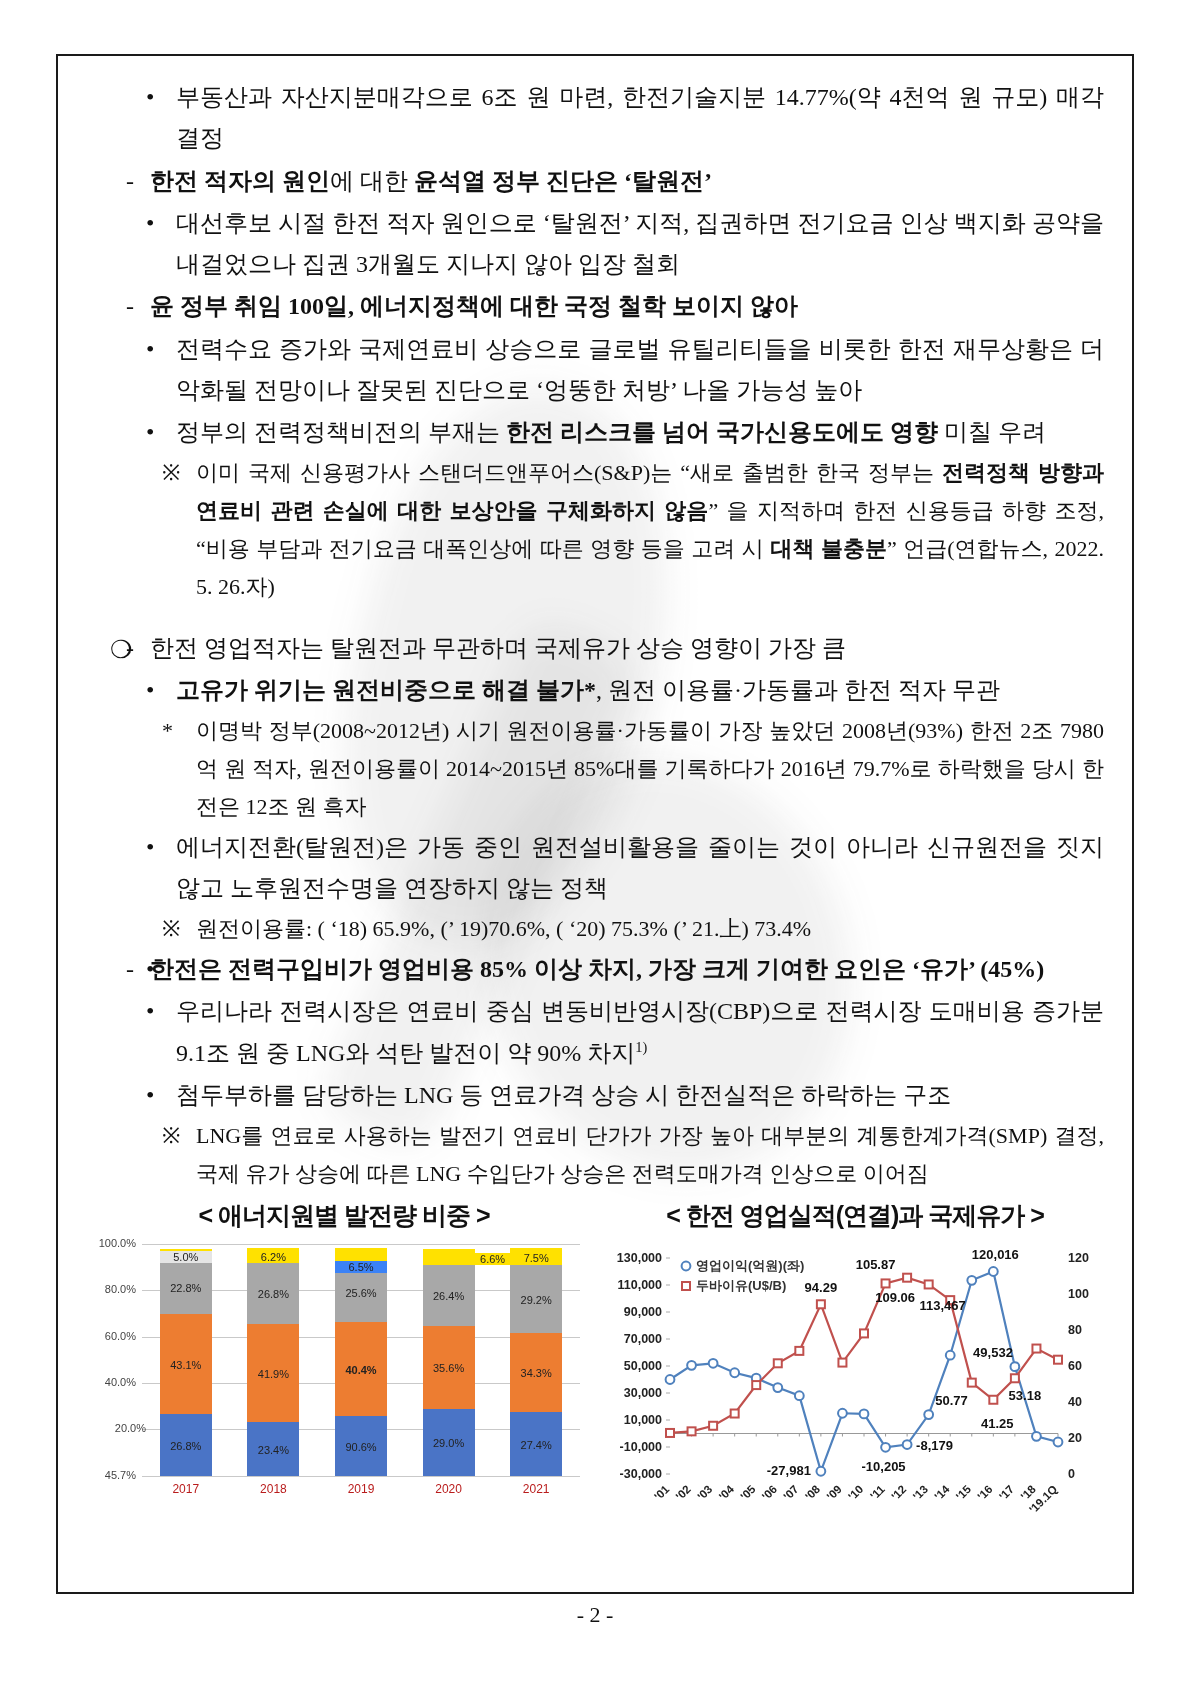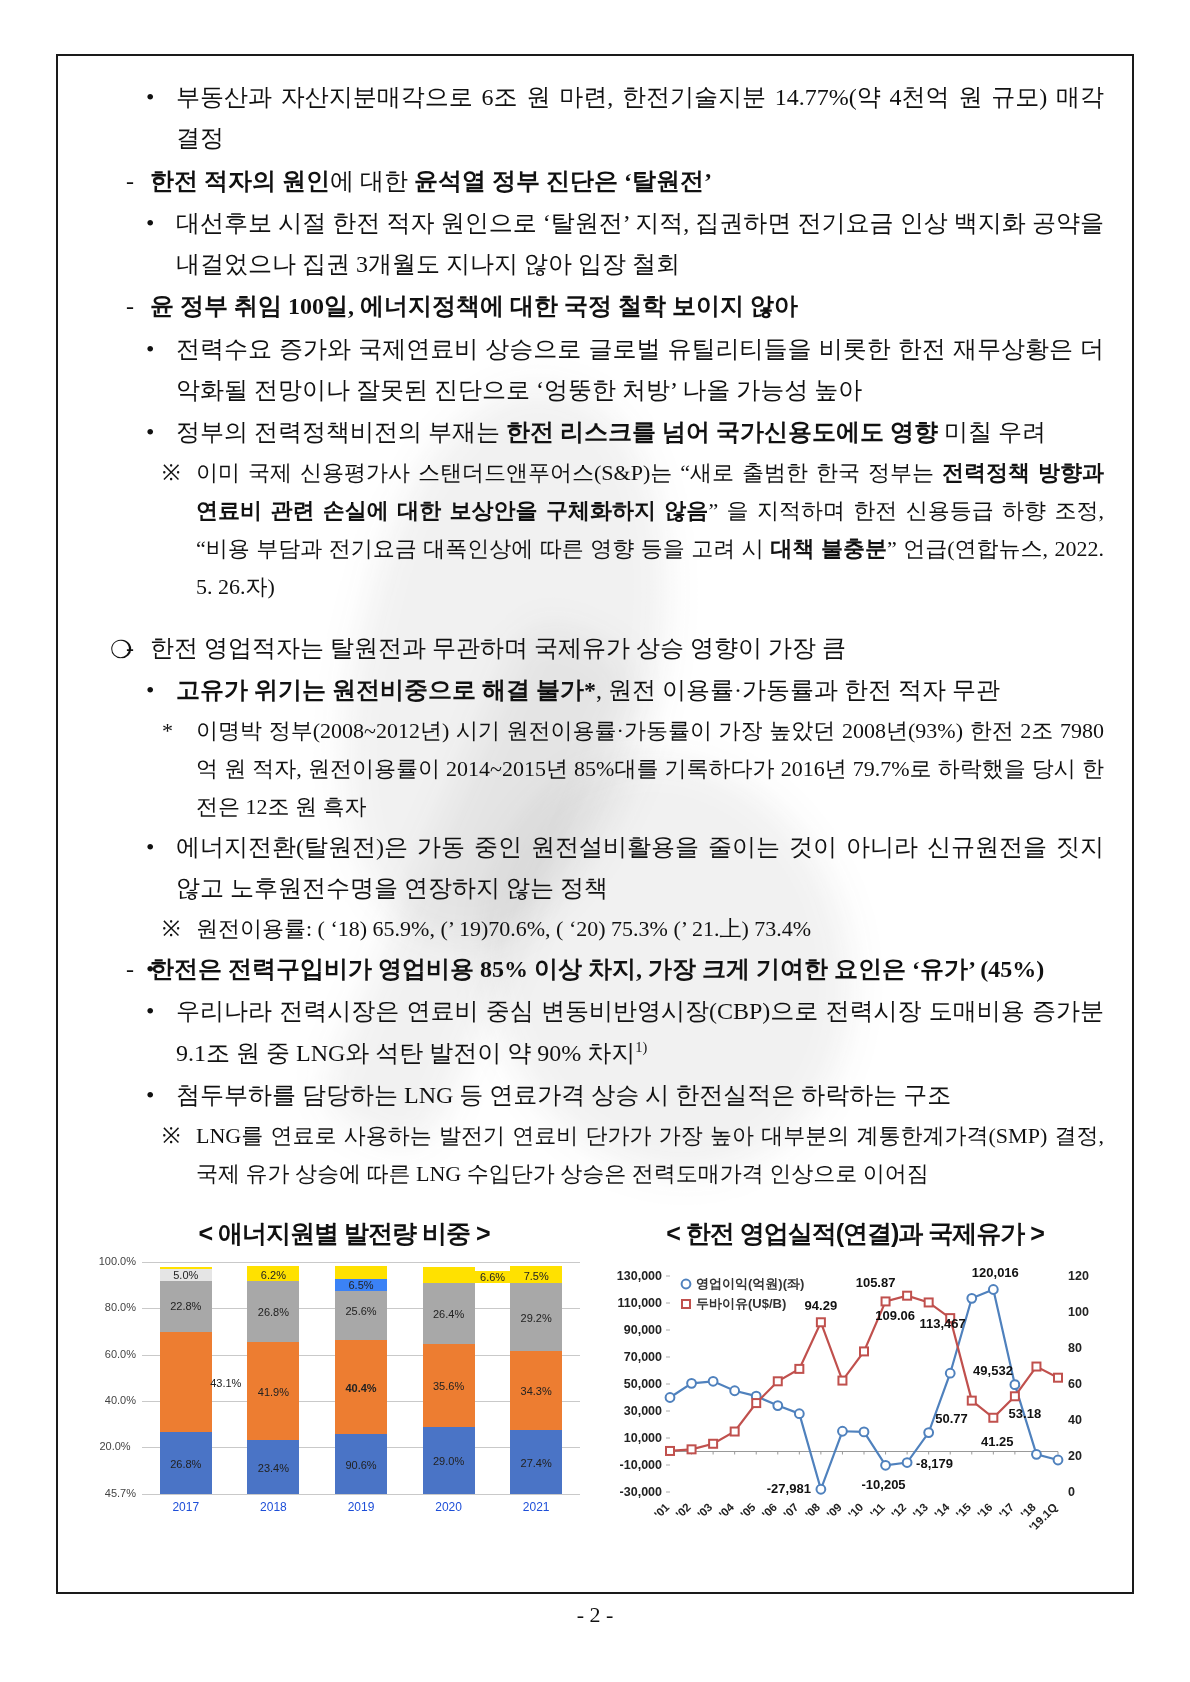--- a/index.html
+++ b/index.html
@@ -23,35 +23,35 @@
   .para .marker{position:absolute;}
   .para.lvl0{padding-left:60px;} .para.lvl0 .marker{left:24px;}
   .para.lvl1{padding-left:64px;} .para.lvl1 .marker{left:40px;}
   .para.lvl2{padding-left:90px;} .para.lvl2 .marker{left:60px;}
   .para.lvl3{padding-left:110px;font-size:22px;line-height:1.72;} .para.lvl3 .marker{left:76px;}
   .para .b{font-weight:bold;}
   .para.heading{font-size:25px;font-weight:bold;margin-top:22px;margin-bottom:6px;
     font-family:"Liberation Sans","DejaVu Sans",sans-serif;letter-spacing:-0.5px;}
   .para sup{font-size:0.6em;}
   
-  .charts-row{display:flex;z-index:1;position:relative;margin-top:24px;}
+  .charts-row{display:flex;z-index:1;position:relative;margin-top:6px;}
   .chart-col{position:relative;}
   .chart-col.left{width:520px;}
   .chart-col.right{width:498px;margin-left:4px;}
   .chart-title{text-align:center;font-weight:bold;font-size:25px;letter-spacing:-1px;
     font-family:"Liberation Sans","DejaVu Sans",sans-serif;margin-bottom:8px;}
   
   .barchart{position:relative;width:500px;height:286px;
     font-family:"Liberation Sans","DejaVu Sans",sans-serif;}
   .bc-grid{position:absolute;height:1px;background:#c9c9c9;left:56px;right:6px;}
   .bc-ylab{position:absolute;font-size:11px;color:#444;width:50px;text-align:right;}
   .bc-bar{position:absolute;width:52px;}
   .bc-seg{position:absolute;left:0;width:100%;}
   .bc-seglab{position:absolute;width:100%;text-align:center;font-size:11px;color:#222;}
-  .bc-xlab{position:absolute;font-size:12px;color:#1d4ed8;text-align:center;width:80px;}
+  .bc-xlab{position:absolute;font-size:12px;color:#b91c1c;text-align:center;width:80px;}
   .page-number{position:absolute;left:0;right:0;top:1602px;text-align:center;font-size:22px;}
 </style>
 </head>
 <body>
 
 <div class="frame">
   <div class="wm wm1"></div>
   <div class="wm wm2"></div>
   <div class="wm wm3"></div>
 
@@ -76,34 +76,34 @@
       <div class="para lvl3"><span class="marker">※</span><span>LNG를 연료로 사용하는 발전기 연료비 단가가 가장 높아 대부분의 계통한계가격(SMP) 결정, 국제 유가 상승에 따른 LNG 수입단가 상승은 전력도매가격 인상으로 이어짐</span></div>
     </main>
 
   <div class="charts-row">
     <div class="chart-col left">
       <div class="chart-title">&lt; 애너지원별 발전량 비중 &gt;</div>
       <div class="barchart" id="barchart">
           <div class="bc-grid" style="top: 236px;"></div>
           <div class="bc-ylab" style="top: 229px; left: 0px;">45.7%</div>
           <div class="bc-grid" style="top: 189.6px;"></div>
-          <div class="bc-ylab" style="top: 182.6px; left: 4px; text-align: center;">20.0%</div>
+          <div class="bc-ylab" style="top: 182.6px; left: 10px;">20.0%</div>
           <div class="bc-grid" style="top: 143.2px;"></div>
           <div class="bc-ylab" style="top: 136.2px; left: 0px;">40.0%</div>
           <div class="bc-grid" style="top: 96.8px;"></div>
           <div class="bc-ylab" style="top: 89.8px; left: 0px;">60.0%</div>
           <div class="bc-grid" style="top: 50.4px;"></div>
           <div class="bc-ylab" style="top: 43.4px; left: 0px;">80.0%</div>
           <div class="bc-grid" style="top: 4px;"></div>
           <div class="bc-ylab" style="top: -3px; left: 0px;">100.0%</div>
           <div class="bc-bar" style="left: 73.8px; top: 4px; height: 232px;">
             <div class="bc-seg" style="bottom: 0px; height: 62.176px; background: rgb(74, 116, 198);"></div>
             <div class="bc-seglab" style="bottom: 24.088px;">26.8%</div>
             <div class="bc-seg" style="bottom: 62.176px; height: 99.992px; background: rgb(237, 125, 49);"></div>
-            <div class="bc-seglab" style="bottom: 105.172px; padding-left: 40px;">43.1%</div>
+            <div class="bc-seglab" style="bottom: 105.172px;">43.1%</div>
             <div class="bc-seg" style="bottom: 162.168px; height: 52.896px; background: rgb(168, 168, 168);"></div>
             <div class="bc-seglab" style="bottom: 181.616px;">22.8%</div>
             <div class="bc-seg" style="bottom: 215.064px; height: 11.6px; background: rgb(255, 225, 0);"></div>
             <div class="bc-seglab" style="bottom: 212.864px; background: #e5e5e5;">5.0%</div>
           </div>
           <div class="bc-xlab" style="left: 59.8px; top: 242px;">2017</div>
           <div class="bc-bar" style="left: 161.4px; top: 4px; height: 232px;">
             <div class="bc-seg" style="bottom: 0px; height: 54.288px; background: rgb(74, 116, 198);"></div>
             <div class="bc-seglab" style="bottom: 20.144px;">23.4%</div>
             <div class="bc-seg" style="bottom: 54.288px; height: 97.208px; background: rgb(237, 125, 49);"></div>

